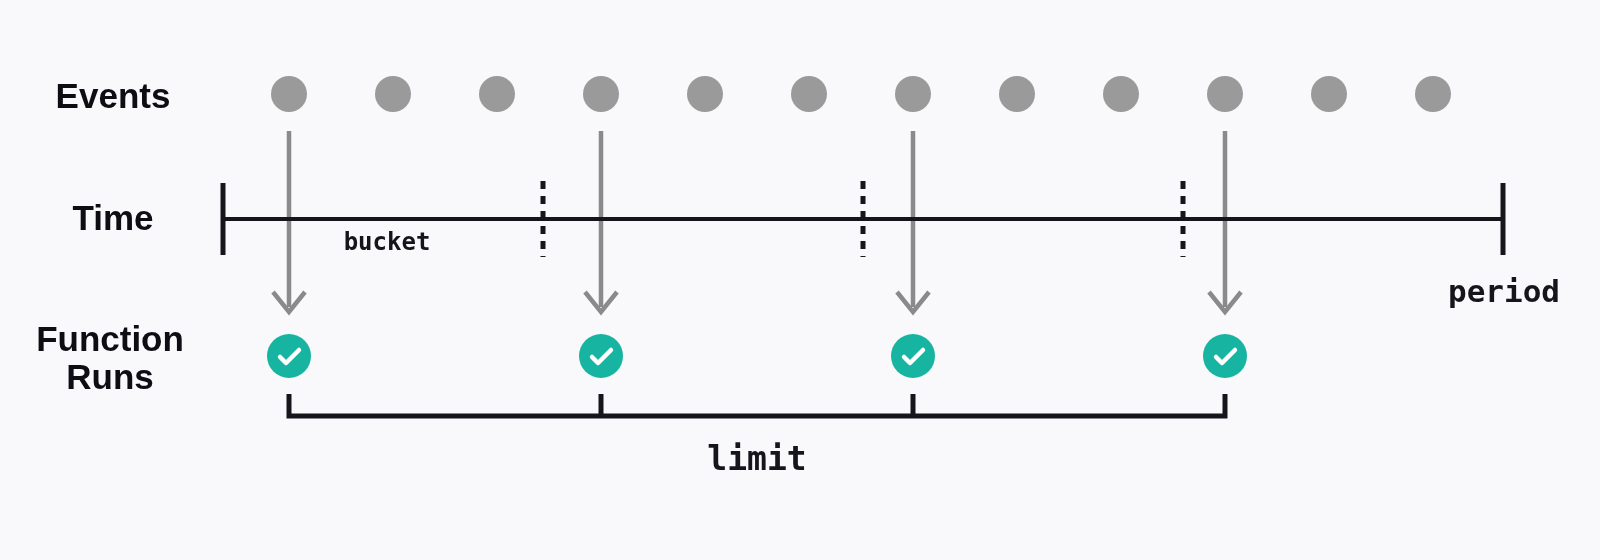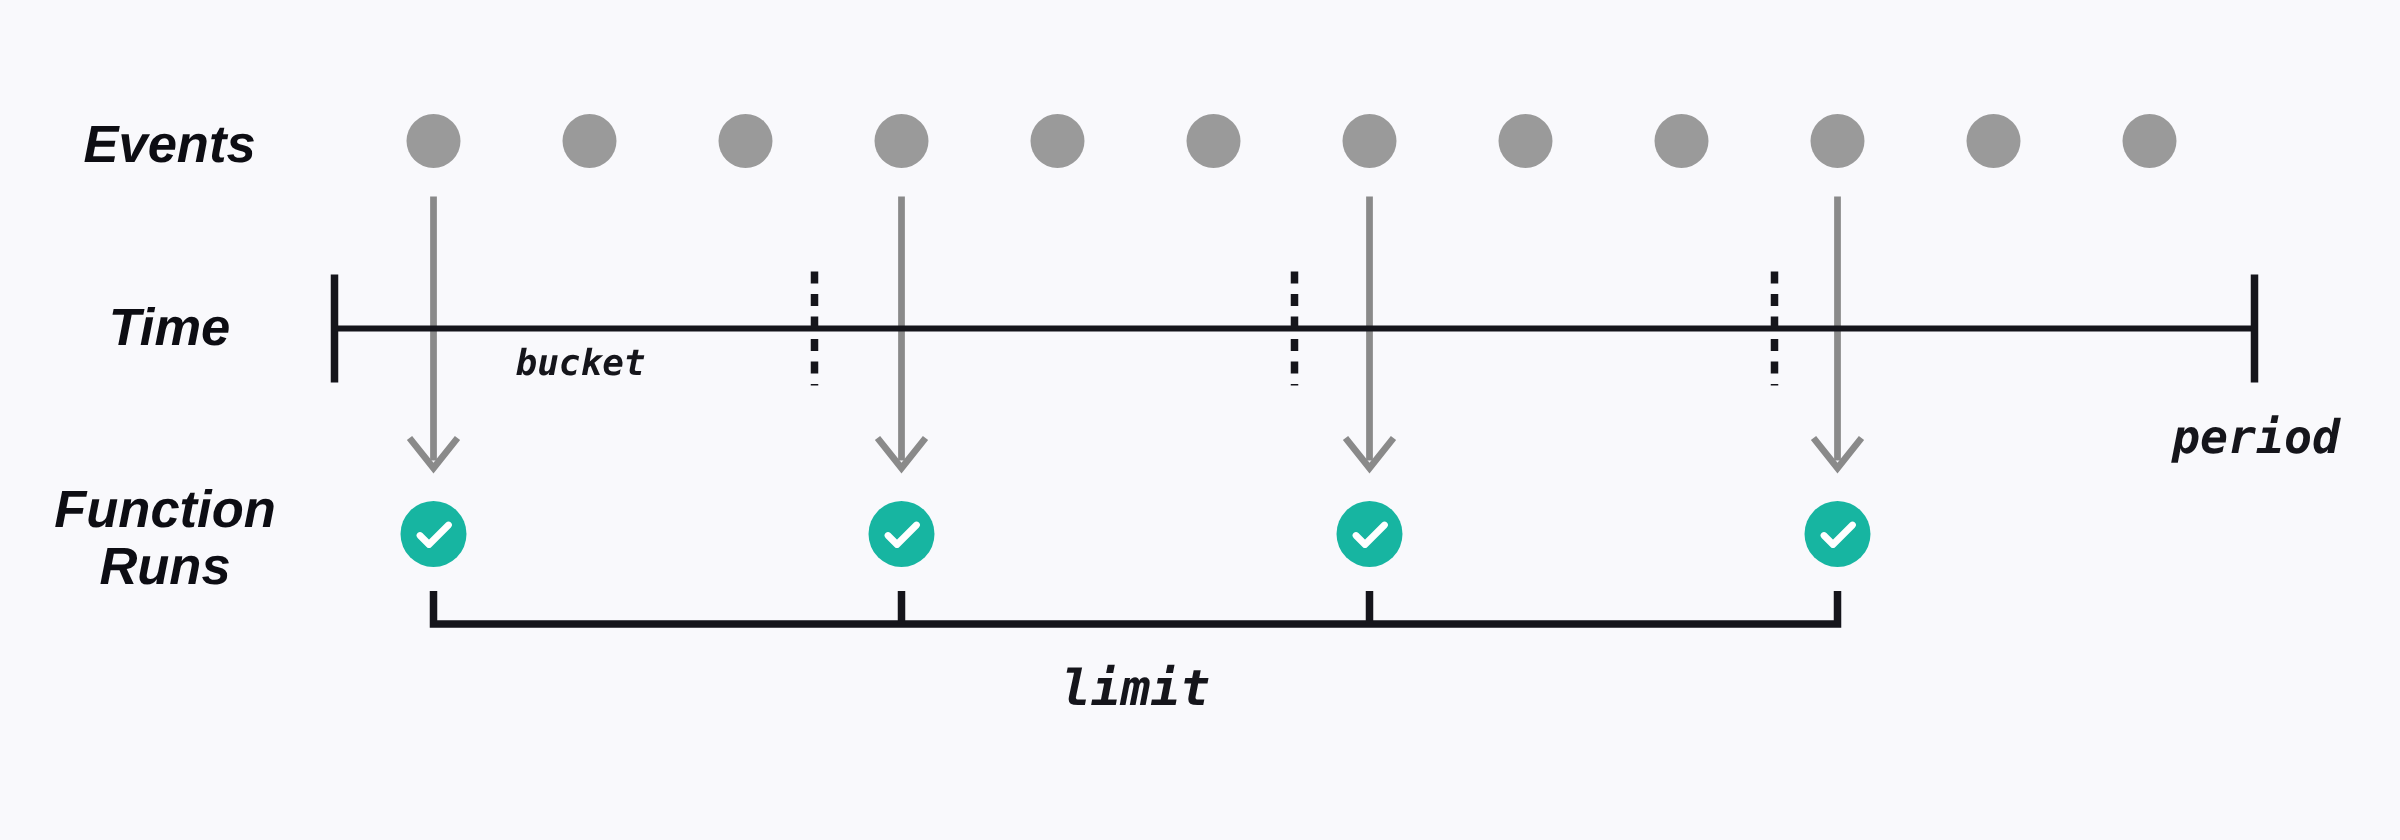--- a/index.html
+++ b/index.html
@@ -2,21 +2,21 @@
 <html><head>
 <meta charset="utf-8">
 <style>
   html, body { margin: 0; padding: 0; }
   body {
     width: 1600px; height: 560px;
     background: #f9f9fc;
     font-family: "Liberation Sans", sans-serif;
     overflow: hidden;
   }
-  .stage { position: relative; width: 1276px; height: 560px; font-style: italic; }
+  .stage { position: relative; width: 1276px; height: 560px; }
   svg { display: block; }
   .row-label {
     font-family: "Liberation Sans", sans-serif;
     font-weight: 700;
     font-size: 35px;
     fill: #0d0d13;
   }
   .mono-label {
     font-family: "DejaVu Sans Mono", monospace;
     font-weight: 700;

